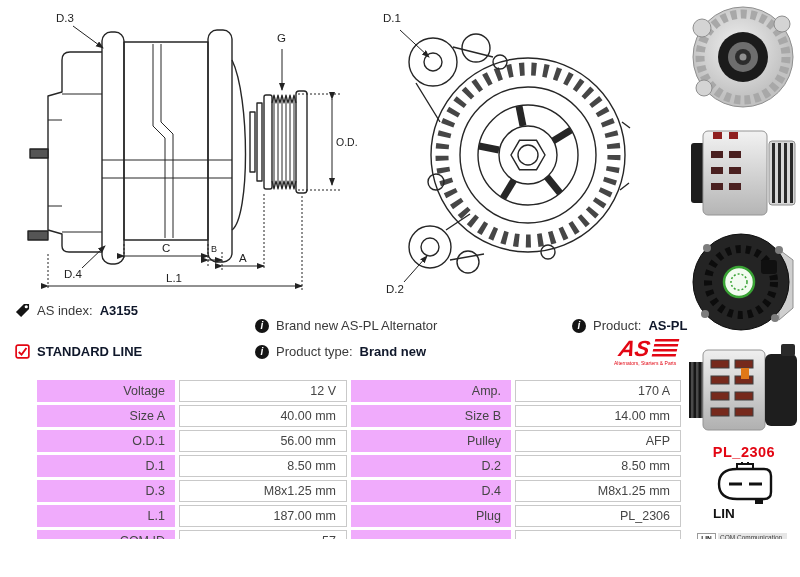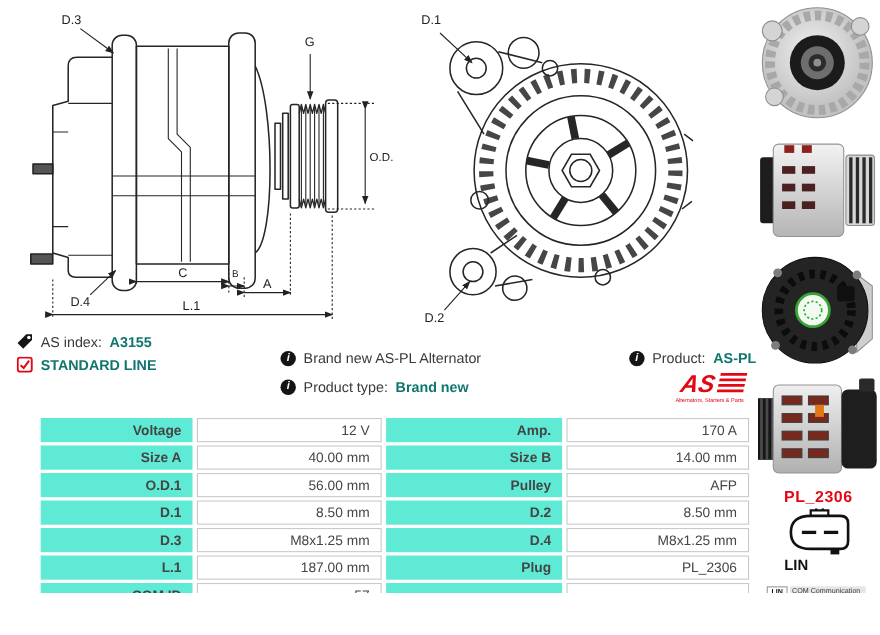--- a/index.html
+++ b/index.html
@@ -7,33 +7,33 @@
         font-family:"Liberation Sans",sans-serif;overflow:hidden;color:#3c3c3c;}
   svg text{font-family:"Liberation Sans",sans-serif;}
 
   
   .diagram-side{position:absolute;left:6px;top:2px;}
   .diagram-front{position:absolute;left:358px;top:0px;}
 
   
   .info-item{position:absolute;display:flex;align-items:center;gap:7px;
              font-size:13px;color:#3a3a3a;white-space:nowrap;}
-  .info-item b{color:#0f766e;}
+  .info-item b{color:#0f172a;}
   .red{color:#e30613;}
   .info-ico{width:14px;height:14px;border-radius:50%;background:#141414;color:#fff;
             display:inline-flex;align-items:center;justify-content:center;
             font-size:10px;font-weight:bold;font-style:italic;flex:0 0 14px;}
   .logo-wrap{position:absolute;left:610px;top:336px;width:72px;}
 
   
   .spec-table{position:absolute;left:33px;top:377px;border-collapse:separate;
               border-spacing:4px 3px;table-layout:fixed;width:652px;}
   .spec-table td{height:20px;font-size:12.5px;color:#454545;text-align:right;
                  padding:0 10px 0 0;vertical-align:middle;overflow:hidden;}
-  td.lbl{background:#5eead4;font-weight:bold;}
+  td.lbl{background:#f0abfc;}
   td.val{background:#fff;border:1px solid #c9c9c9;}
 
   
   .right-col{position:absolute;left:689px;top:2px;width:110px;}
   .photo{display:block;margin:0 0 3px 0;cursor:pointer;}
   .plug-code{color:#e30613;font-weight:bold;font-size:14.5px;text-align:center;
              letter-spacing:.5px;margin:1px 0 2px 0;}
   .plug-draw{display:block;margin:2px auto 0 auto;}
   .lin-label{font-weight:bold;font-size:13.5px;color:#111;margin:0 0 0 24px;}
   .com-table{margin:12px 0 0 8px;width:90px;font-size:7px;}
@@ -149,21 +149,21 @@
 
   <div class="info-item" style="left:15px;top:303px;">
     <svg width="15" height="15" viewBox="0 0 16 16">
       <path d="M1,9.5 L9.5,1 L15,1 L15,6.5 L6.5,15 Z" fill="#141414"></path>
       <circle cx="12" cy="4" r="1.7" fill="#fff"></circle>
     </svg>
     <span>AS index:</span>
     <b>A3155</b>
   </div>
 
-  <div class="info-item" style="left:15px;top:324px;">
+  <div class="info-item" style="left:15px;top:344px;">
     <svg width="15" height="15" viewBox="0 0 16 16">
       <rect x="1.2" y="1.2" width="13.6" height="13.6" rx="2" fill="none" stroke="#e30613" stroke-width="1.8"></rect>
       <path d="M4,8.5 L7,11.3 L12.2,4.2" fill="none" stroke="#e30613" stroke-width="2"></path>
     </svg>
     <b class="red">STANDARD LINE</b>
   </div>
 
   <div class="info-item" style="left:255px;top:318px;">
     <span class="info-ico">i</span>
     <span>Brand new AS-PL Alternator</span>

